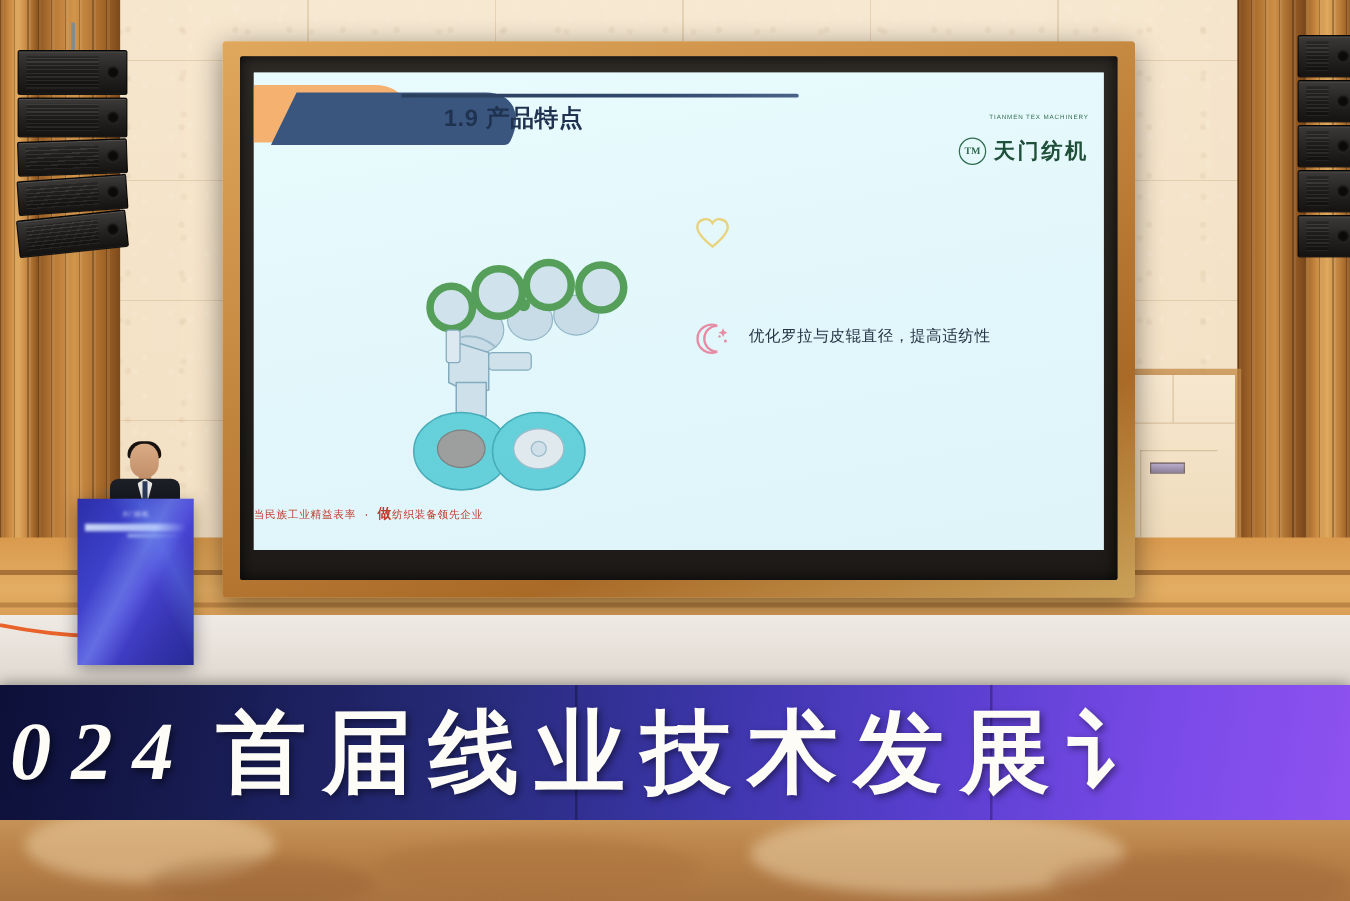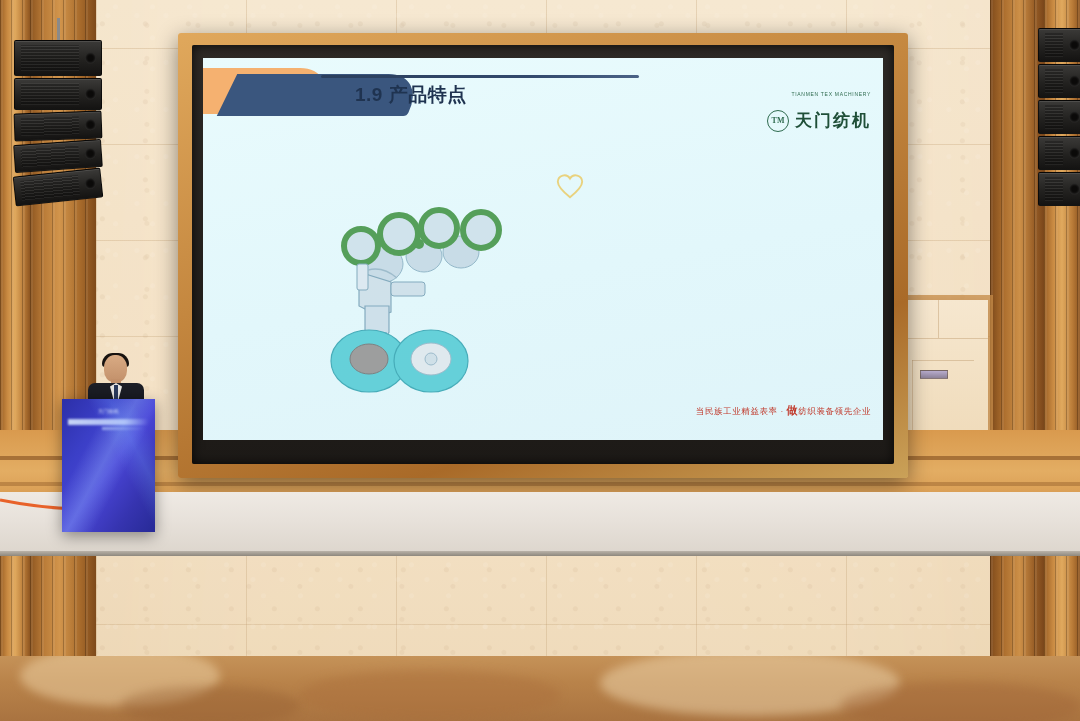--- a/index.html
+++ b/index.html
@@ -102,23 +102,23 @@
   
   .machine{position:absolute;left:118px;top:128px;width:210px;height:210px;}
 
   
   .bullets{position:absolute;left:352px;top:118px;width:290px;}
   .bullet{display:flex;align-items:flex-start;gap:14px;}
   .bullet + .bullet{margin-top:58px;}
   .b-icon{flex:0 0 auto;width:30px;height:30px;margin-top:-4px;}
   .b-text{font-size:12.5px;line-height:1.55;color:#253545;letter-spacing:.4px;}
 
-  .slogan{position:absolute;left:0;right:12px;bottom:22px;text-align:right;
+  .slogan{position:absolute;left:0;right:26px;bottom:22px;text-align:left;
     font-size:8.5px;color:#c0392b;letter-spacing:.6px;
-    font-family:Liberation Serif, serif;filter:blur(.25px);}
+    font-family:Liberation Mono, monospace;filter:blur(.25px);}
   .slogan .big{font-size:11px;font-weight:700;}
 
   
   .stage-floor{position:absolute;left:0;right:0;top:492px;height:64px;
     background:linear-gradient(180deg,#efeae4 0%,#e7e1da 45%,#dcd5cc 100%);}
   .stage-floor .edge{position:absolute;left:0;right:0;bottom:0;height:5px;
     background:linear-gradient(180deg,#b9b2a8,#8e887e);}
   .cable{position:absolute;left:0;top:498px;width:120px;height:12px;}
 
   
@@ -315,20 +315,31 @@
           <div class="bullets">
 
             <div class="bullet">
               <div class="b-icon">
                 <svg viewBox="0 0 32 32" width="30" height="30">
                   <path d="M16 27 C6 19 3 14 3 10.5 A7 7 0 0 1 16 7 A7 7 0 0 1 29 10.5 C29 14 26 19 16 27 Z" fill="none" stroke="#e9d27e" stroke-width="2"></path>
                 </svg>
               </div>
             </div>
 
+            <div class="bullet">
+              <div class="b-icon">
+                <svg viewBox="0 0 32 32" width="30" height="30">
+                  <path d="M20 5 A12 12 0 1 0 20 27 A10 10 0 0 1 20 5 Z" fill="none" stroke="#e58ba4" stroke-width="2"></path>
+                  <path d="M25 7 l1.2 2.6 2.6 1.2 -2.6 1.2 -1.2 2.6 -1.2 -2.6 -2.6 -1.2 2.6 -1.2 Z" fill="#e58ba4"></path>
+                  <circle cx="27" cy="18" r="1.3" fill="#e58ba4"></circle>
+                  <circle cx="22" cy="14" r="1" fill="#e58ba4"></circle>
+                </svg>
+              </div>
+              <div class="b-text">优化罗拉与皮辊直径，提高适纺性</div>
+            </div>
 
 
           </div>
 
           <div class="slogan">
             <span>当民族工业精益表率 ·</span>
             <span class="big">做</span><span>纺织装备领先企业</span>
           </div>
 
         </div>
@@ -353,20 +364,28 @@
   </div>
 
   <div class="podium">
     <div class="sheen"></div>
     <div class="sheen2"></div>
     <div class="podium-logo soft2">天门纺机</div>
     <div class="podium-line1 soft2"></div>
     <div class="podium-line2 soft2"></div>
   </div>
 
+  <div class="banner">
+    <div class="seamv" style="left:460px;"></div>
+    <div class="seamv" style="left:792px;"></div>
+    <div class="banner-text">
+      <span class="bt-num">024</span>
+      <span class="bt-cn">首届线业技术发展讠</span>
+    </div>
+  </div>
 
   <div class="carpet">
     <div class="blob" style="left:20px;top:-10px;width:200px;height:60px;background:rgba(235,205,160,.55);"></div>
     <div class="blob" style="left:300px;top:14px;width:260px;height:50px;background:rgba(170,110,60,.45);"></div>
     <div class="blob" style="left:600px;top:-6px;width:300px;height:66px;background:rgba(240,215,175,.5);"></div>
     <div class="blob" style="left:840px;top:26px;width:240px;height:48px;background:rgba(160,100,55,.42);"></div>
     <div class="blob" style="left:120px;top:30px;width:180px;height:40px;background:rgba(150,95,50,.4);"></div>
   </div>
 
 

